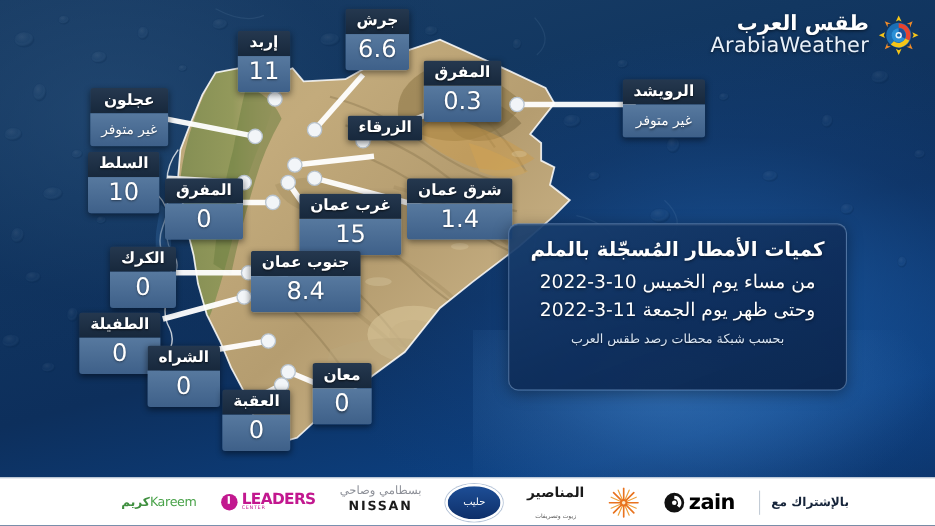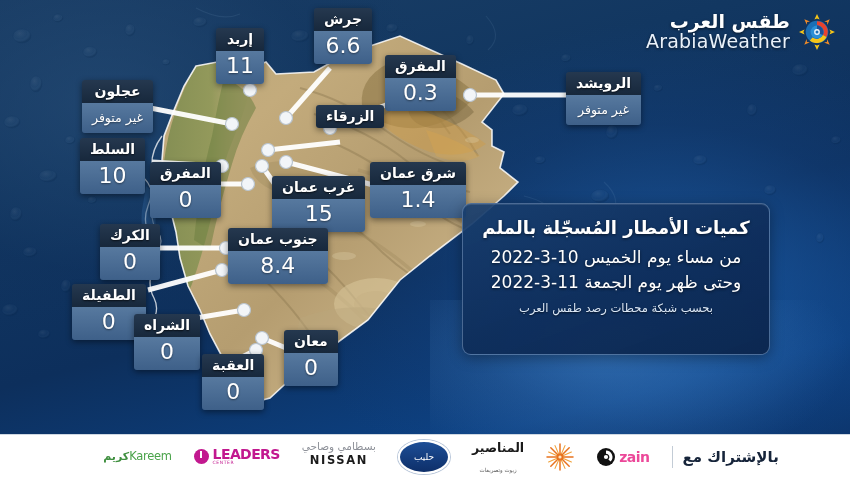--- a/index.html
+++ b/index.html
@@ -124,24 +124,24 @@
     border:2px solid #fff;
     box-shadow:0 0 0 1px #b9c7da;
     display:flex; align-items:center; justify-content:center;
     color:#fff; font-size:9px; direction:rtl;
   }
   .sp-manaseer { flex-direction:column; line-height:1.2;justify-content:space-between; }
   .sp-manaseer .m-ar { color:#1a1a1a; font-size:12.5px; font-weight:bold; direction:rtl; }
   .sp-manaseer .m-sub { color:#5a5a5a; font-size:5.5px; direction:rtl; }
   .sp-sun { width:28px; height:28px; }
   .sp-zain { gap:3px; }
-  .sp-zain .ztxt { color:#ec4899; font-size:14px; font-weight:bold; letter-spacing:-.5px; }
+  .sp-zain .ztxt { color:#000000; font-size:19px; font-weight:bold; letter-spacing:-.5px; }
   .sp-with { display:flex; align-items:center; gap:10px; }
   .sp-with .bar { width:1px; height:22px; background:#c3ccd6; }
-  .sp-with .wtxt { color:#16243a; font-size:15px; font-weight:bold; direction:rtl; }
+  .sp-with .wtxt { color:#16243a; font-size:11px; font-weight:bold; direction:rtl; }
 </style>
 </head>
 <body>
 
 <div id="stage">
 
   <svg id="drops" viewBox="0 0 850 478" preserveAspectRatio="none">
     <defs>
       <radialGradient id="dg" cx="38%" cy="32%" r="62%">
         <stop offset="0%" stop-color="#ffffff" stop-opacity=".13"></stop>

